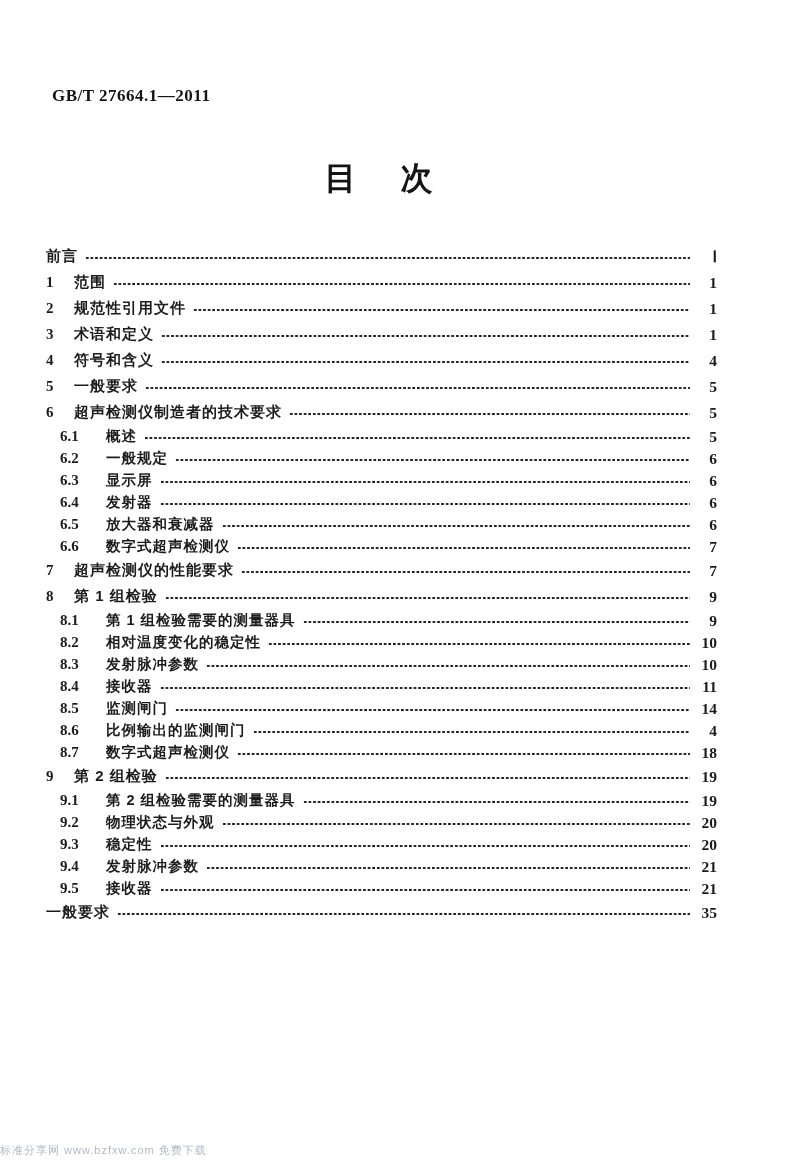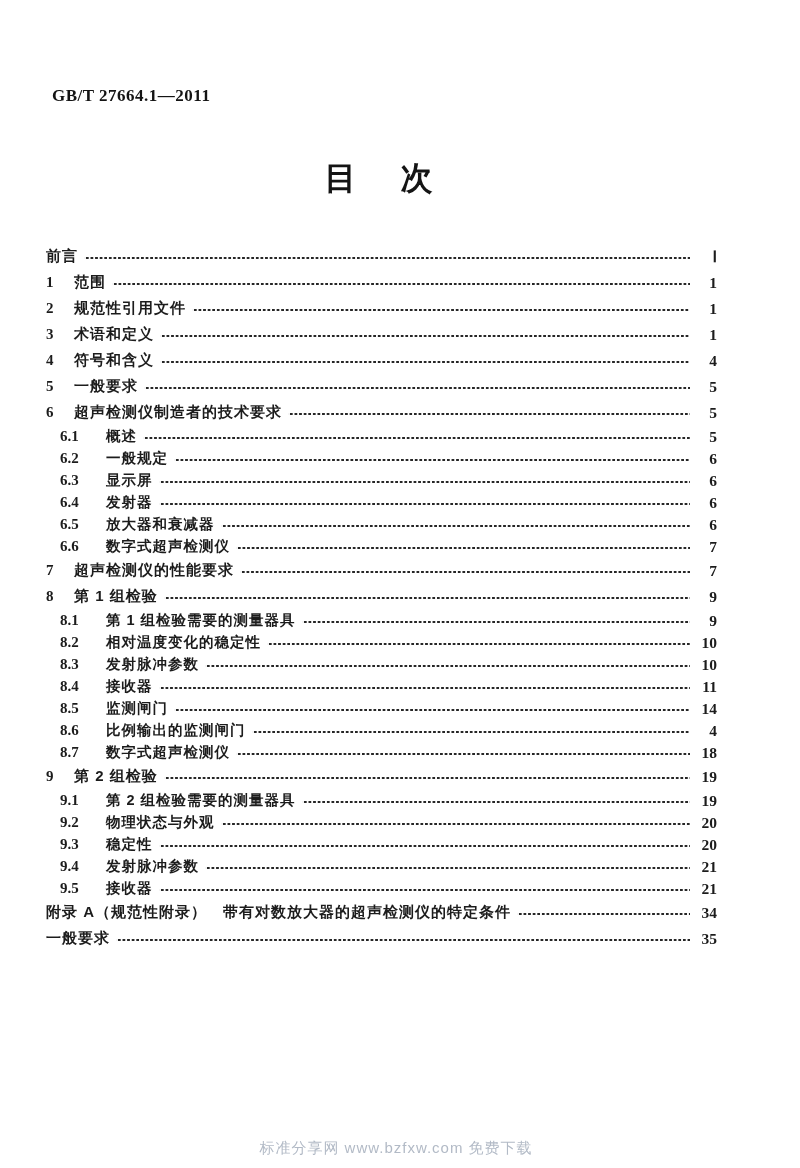--- a/index.html
+++ b/index.html
@@ -85,22 +85,22 @@
     font-size: 15.5px;
     font-weight: 600;
     text-align: right;
     min-width: 20px;
   }
   .watermark {
     position: absolute;
     left: 0;
     right: 8px;
     bottom: 10px;
-    text-align: center;
-    font-size: 15px;
+    text-align: left;
+    font-size: 11px;
     letter-spacing: 1px;
     color: #b2bac6;
   }
 </style>
 </head>
 <body style="background: rgb(255, 255, 255);">
 
 <div class="sheet">
   <div class="content">
     <div class="doc-header">GB/T 27664.1—2011</div>
@@ -267,25 +267,20 @@
           <span class="leader"></span>
           <span class="pg">21</span>
         </div>
         <div class="row lvl1">
           <span class="num">9.5</span>
           <span class="ttl">接收器</span>
           <span class="leader"></span>
           <span class="pg">21</span>
         </div>
         <div class="row lvl0">
-          <span class="ttl">附录 A（规范性附录）　带有对数放大器的超声检测仪的特定条件</span>
-          <span class="leader"></span>
-          <span class="pg">34</span>
-        </div>
-        <div class="row lvl0">
           <span class="ttl">一般要求</span>
           <span class="leader"></span>
           <span class="pg">35</span>
         </div>
       </div>
   </div>
   <div class="watermark" style="color: rgb(178, 186, 198);">标准分享网 www.bzfxw.com 免费下载</div>
 </div>
 
 </body></html>

